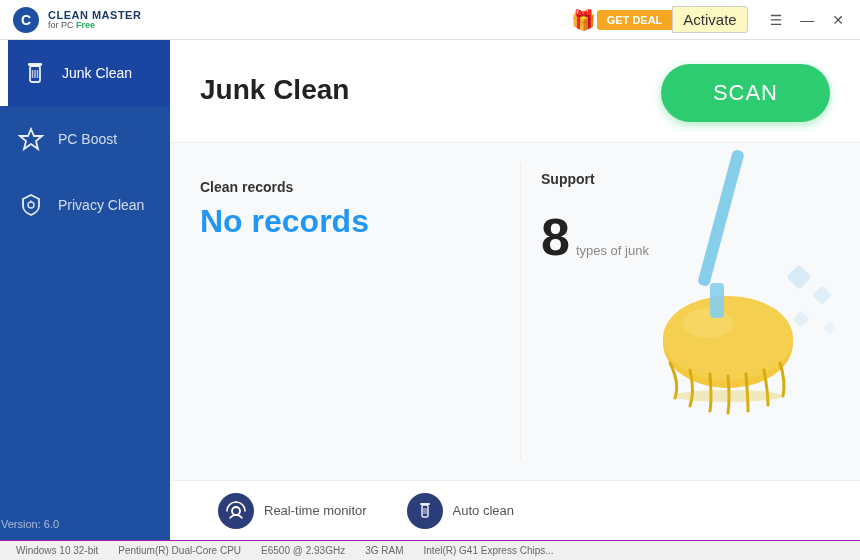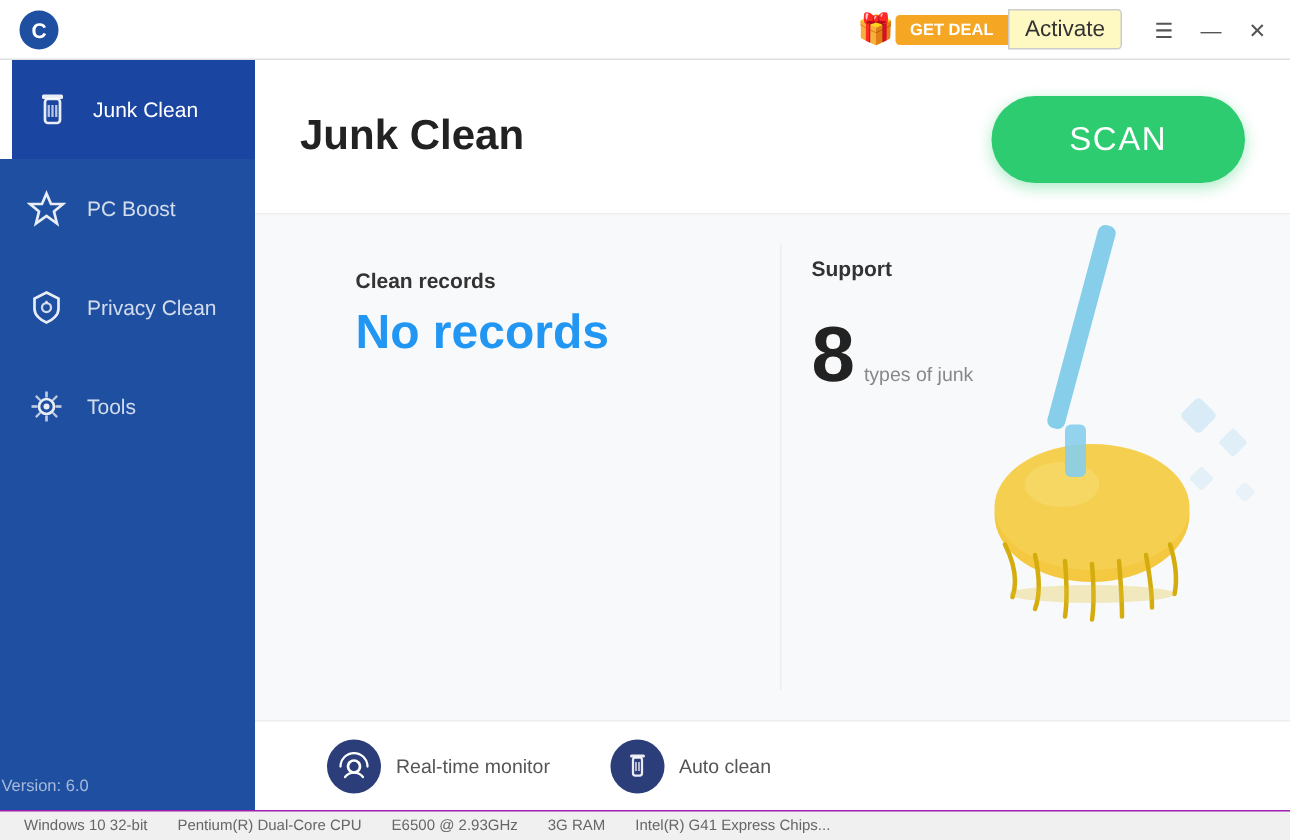--- a/index.html
+++ b/index.html
@@ -201,21 +201,20 @@
     }
     .stats-left {
       padding: 28px 30px;
       display: flex;
       flex-direction: column;
       gap: 6px;
       width: 350px;
     }
     .stats-section {
       margin-top: 8px;
-      margin-left: 37px;
     }
     .stats-label {
       font-size: 14px;
       font-weight: 700;
       color: #333;
       margin-bottom: 8px;
     }
     .stats-value-large {
       font-size: 32px;
       font-weight: 700;
@@ -307,20 +306,26 @@
 <body>
 
 <div class="titlebar">
   <div class="titlebar-left">
 
     <div class="logo-icon">
       <svg viewBox="0 0 28 28" width="28" height="28">
         <circle cx="14" cy="14" r="13" fill="#1e4fa0"></circle>
         <text x="14" y="19" text-anchor="middle" font-size="14" font-weight="bold" fill="white">C</text>
       </svg>
+    </div>
+    <div class="logo-text">
+      <span class="logo-title">CLEAN MASTER</span>
+      <span style="font-size:9px;color:#555;">
+        <span>for PC</span> <span class="logo-free">Free</span>
+      </span>
     </div>
   </div>
   <div class="titlebar-right">
     <div class="deal-badge">
       <span class="deal-icon">🎁</span>
       <button class="get-deal-btn">GET DEAL</button>
       <button class="activate-btn">Activate</button>
     </div>
     <div class="win-controls">
       <button class="win-btn">☰</button>
@@ -360,37 +365,20 @@
       <div class="sidebar-icon">
         <svg width="26" height="26" viewBox="0 0 26 26">
           <path d="M13 3 L21 7 L21 14 C21 18 17 21.5 13 23 C9 21.5 5 18 5 14 L5 7 Z" fill="none" stroke="white" stroke-width="1.8" opacity="0.9"></path>
           <circle cx="13" cy="13" r="3" fill="none" stroke="white" stroke-width="1.5" opacity="0.8"></circle>
           <line x1="13" y1="10" x2="13" y2="8.5" stroke="white" stroke-width="1.5" opacity="0.8"></line>
         </svg>
       </div>
       <span>Privacy Clean</span>
     </div>
 
-    <div class="sidebar-item">
-      <div class="sidebar-icon">
-        <svg width="26" height="26" viewBox="0 0 26 26">
-          <circle cx="13" cy="13" r="5" fill="none" stroke="white" stroke-width="1.8" opacity="0.9"></circle>
-          <circle cx="13" cy="13" r="2" fill="white" opacity="0.9"></circle>
-          <line x1="13" y1="3" x2="13" y2="7" stroke="white" stroke-width="1.8" opacity="0.7"></line>
-          <line x1="13" y1="19" x2="13" y2="23" stroke="white" stroke-width="1.8" opacity="0.7"></line>
-          <line x1="3" y1="13" x2="7" y2="13" stroke="white" stroke-width="1.8" opacity="0.7"></line>
-          <line x1="19" y1="13" x2="23" y2="13" stroke="white" stroke-width="1.8" opacity="0.7"></line>
-          <line x1="5.9" y1="5.9" x2="8.8" y2="8.8" stroke="white" stroke-width="1.5" opacity="0.7"></line>
-          <line x1="17.2" y1="17.2" x2="20.1" y2="20.1" stroke="white" stroke-width="1.5" opacity="0.7"></line>
-          <line x1="20.1" y1="5.9" x2="17.2" y2="8.8" stroke="white" stroke-width="1.5" opacity="0.7"></line>
-          <line x1="8.8" y1="17.2" x2="5.9" y2="20.1" stroke="white" stroke-width="1.5" opacity="0.7"></line>
-        </svg>
-      </div>
-      <span>Tools</span>
-    </div>
 
     <div class="sidebar-version">Version: 6.0</div>
   </nav>
 
   <div class="content">
 
     <div class="content-top">
       <div>
         <div class="page-title">Junk Clean</div>
       </div>

